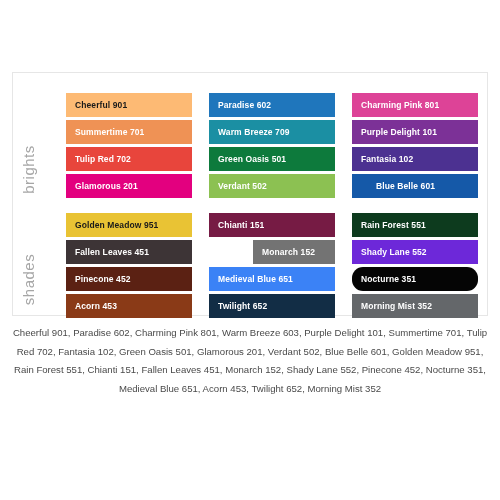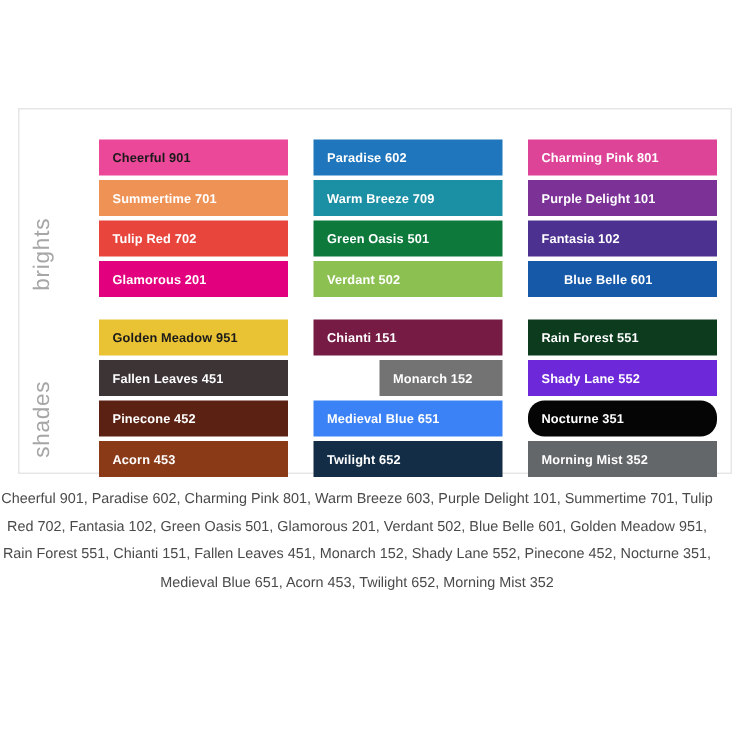--- a/index.html
+++ b/index.html
@@ -83,21 +83,21 @@
     letter-spacing: 0.1px;
     line-height: 1;
     white-space: nowrap;
     overflow: hidden;
     font-family: "Liberation Sans", sans-serif;
   }
 
   
   .caption {
     position: absolute;
-    left: 0;
+    left: 12px;
     top: 324px;
     width: 476px;
     text-align: center;
     font-size: 9.6px;
     line-height: 1.95;
     color: #4a4a4a;
     font-family: "Liberation Sans", sans-serif;
   }
 </style>
 </head>
@@ -107,21 +107,21 @@
 
   <div class="card">
 
     <div class="group-label brights">brights</div>
 
     <div class="group-label shades">shades</div>
 
     <div class="grid">
 
       <div class="column">
-        <div class="swatch" style="background-color: #ec4899; color: rgb(26, 26, 26);">
+        <div class="swatch" style="background-color: #fdba74; color: rgb(26, 26, 26);">
           <span>Cheerful  901</span>
         </div>
         <div class="swatch" style="background-color: rgb(239, 146, 85); color: rgb(255, 255, 255);">
           <span>Summertime  701</span>
         </div>
         <div class="swatch" style="background-color: rgb(232, 69, 60); color: rgb(255, 255, 255);">
           <span>Tulip Red  702</span>
         </div>
         <div class="swatch" style="background-color: rgb(227, 0, 127); color: rgb(255, 255, 255);">
           <span>Glamorous  201</span>

